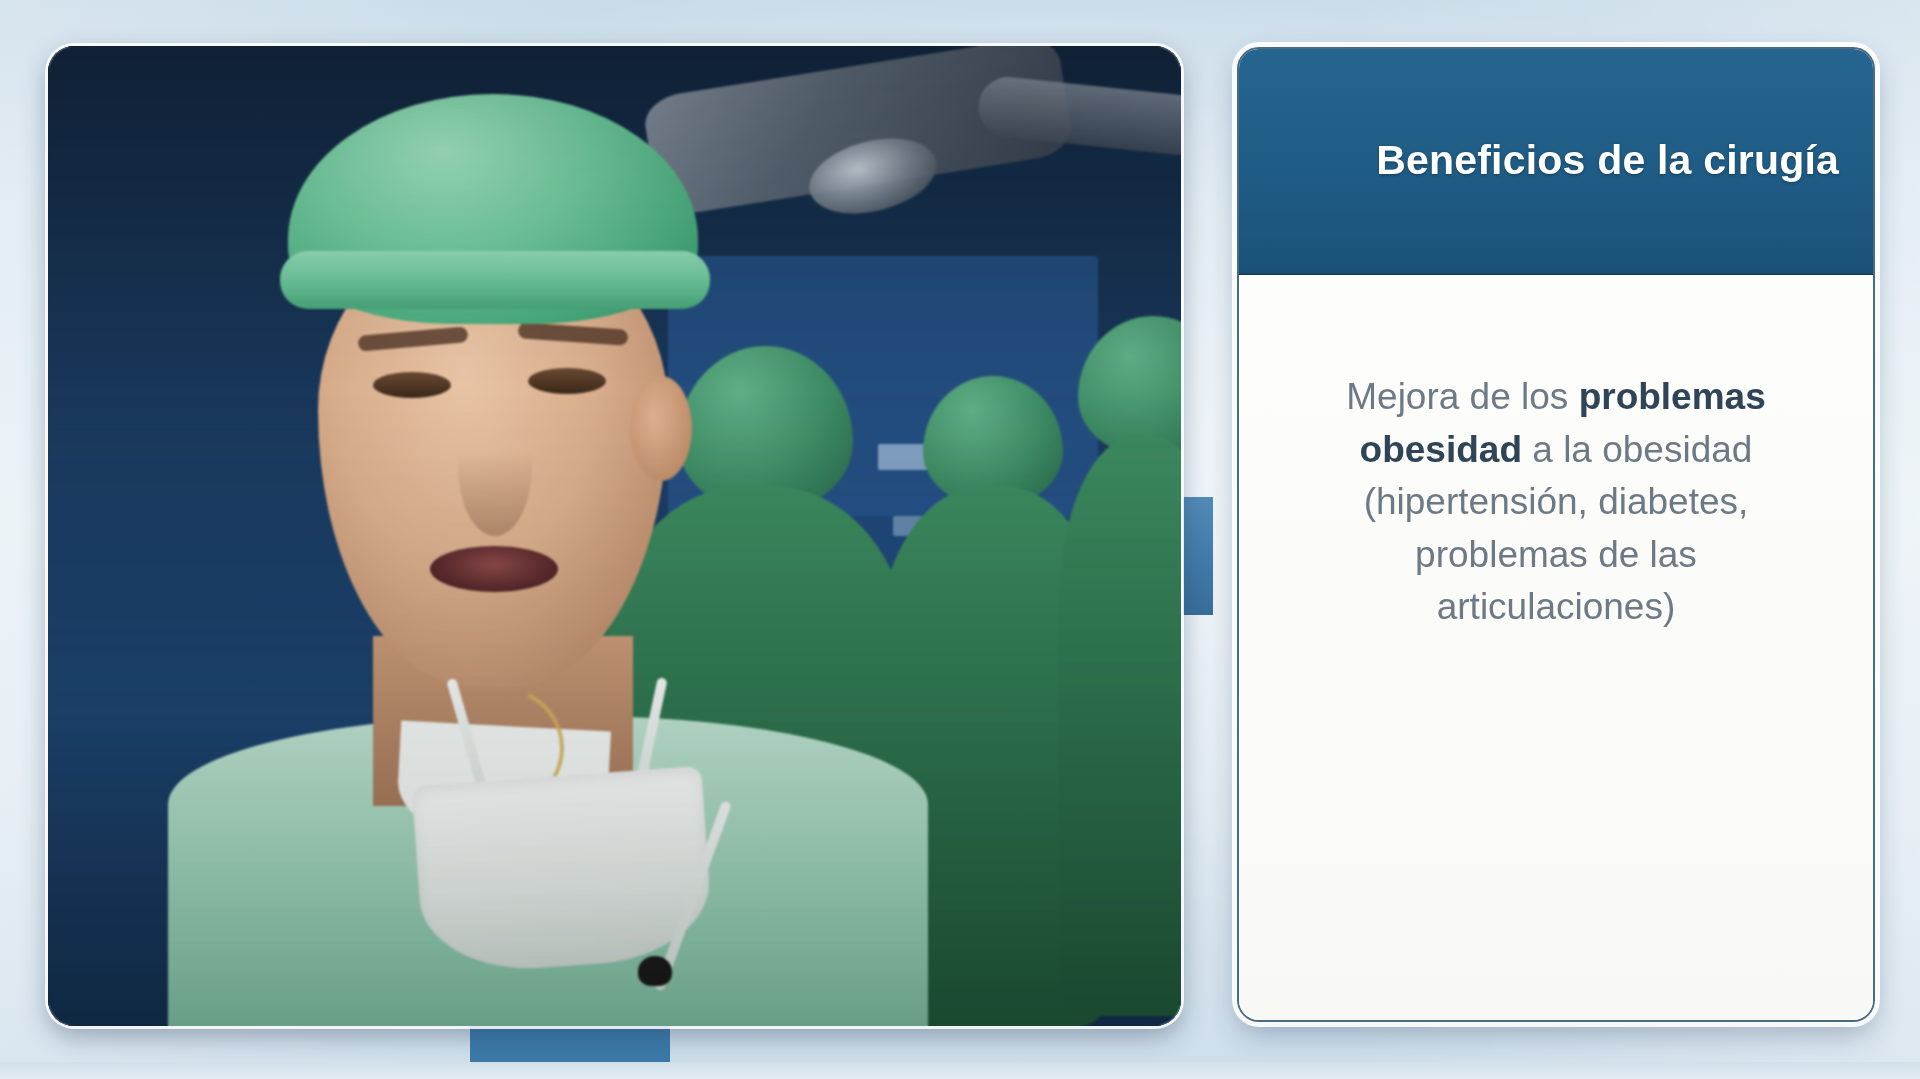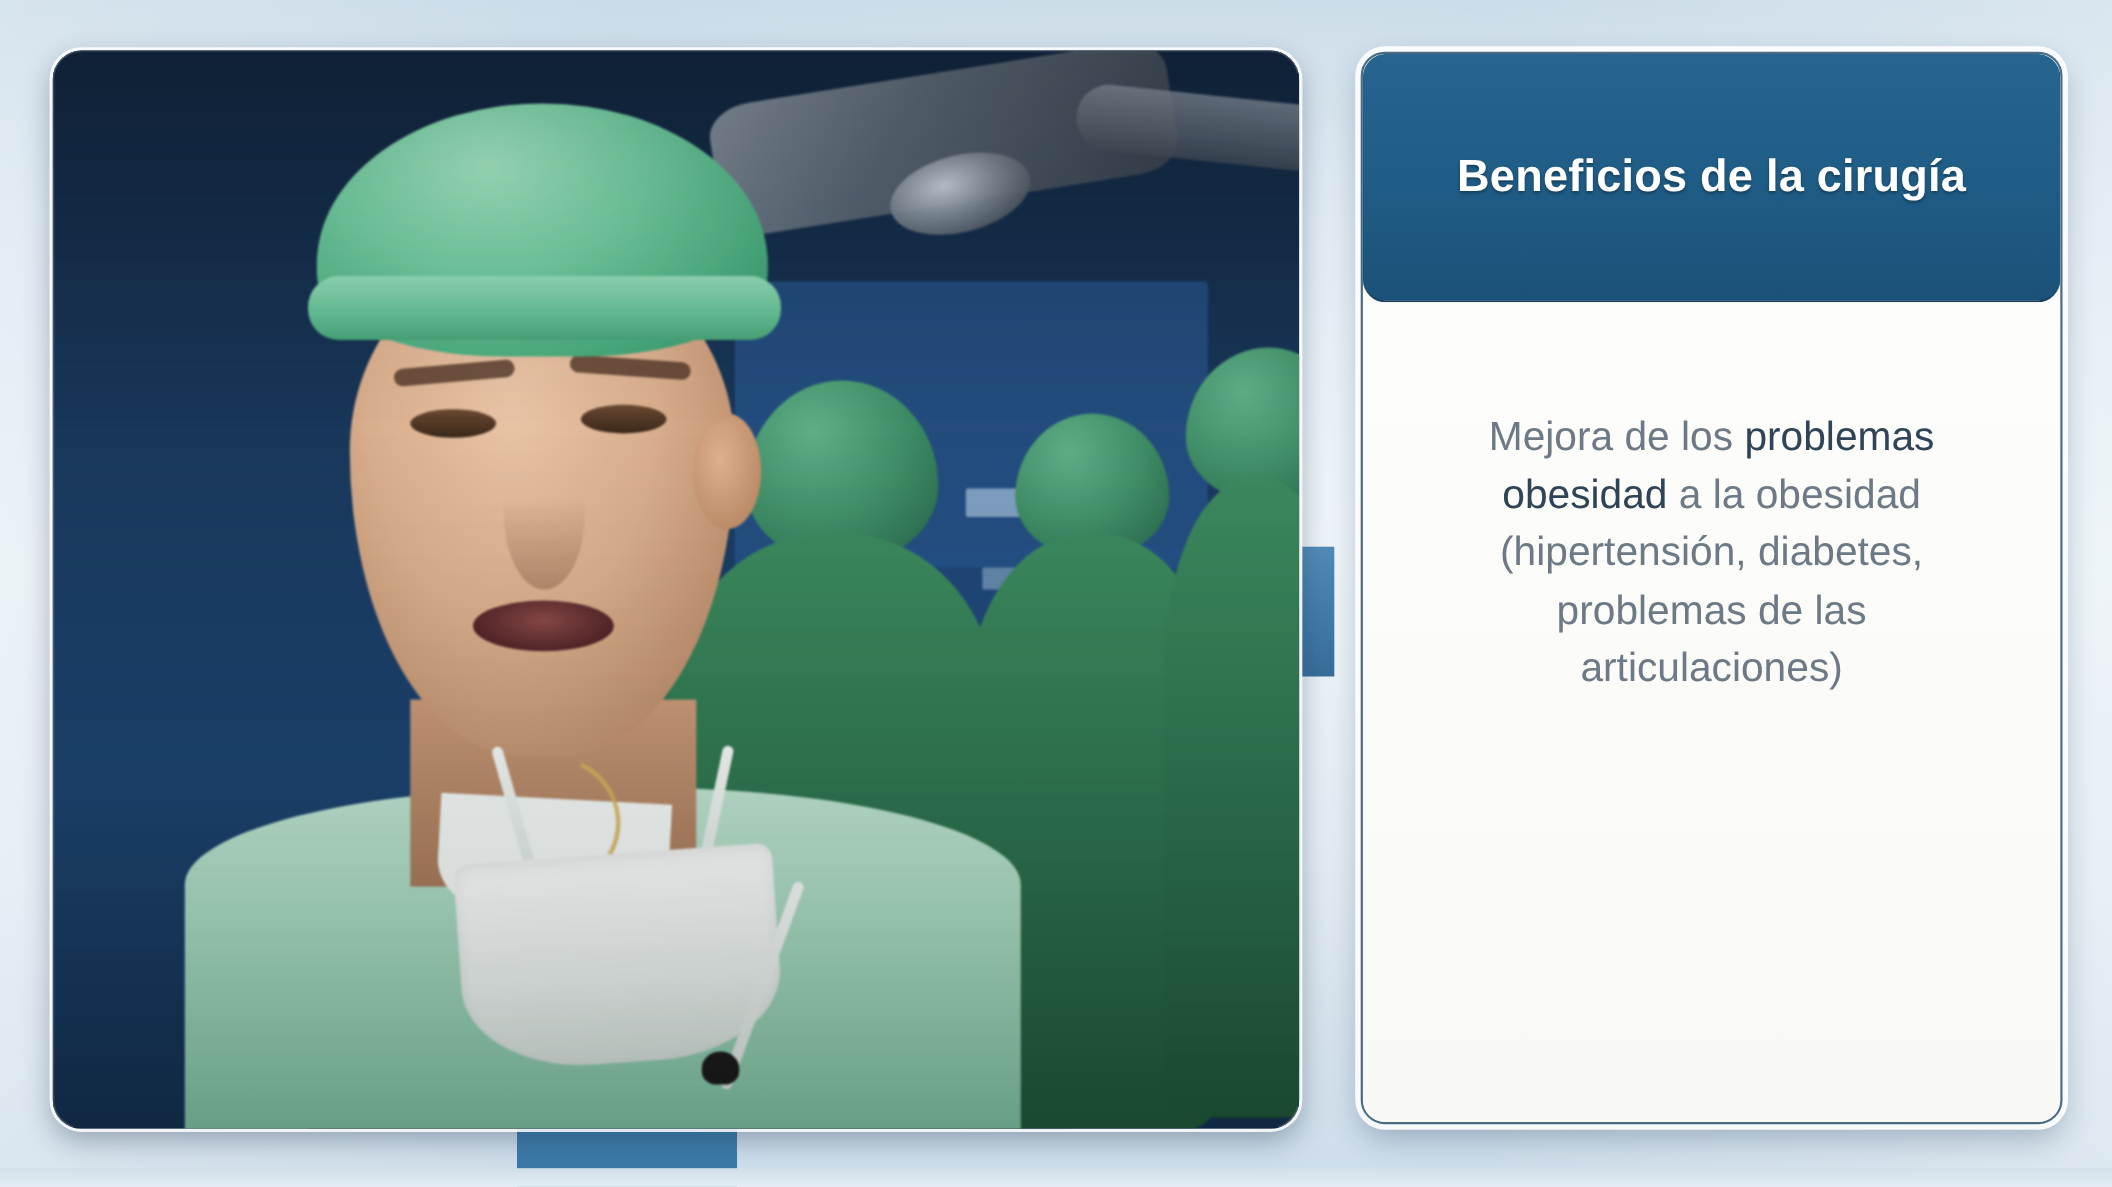--- a/index.html
+++ b/index.html
@@ -268,23 +268,22 @@
     flex-direction: column;
   }
 
   #card-header {
     height: 226px;
     flex: 0 0 226px;
     background: linear-gradient(180deg, #256590 0%, #1f5c85 55%, #1b5179 100%);
     border-bottom: 2px solid #173f5e;
     display: flex;
     align-items: center;
-    justify-content: center;
-    padding: 0 24px;
-    border-radius: 21px;
+    justify-content: flex-end;
+    padding: 0 34px;
   }
 
   #card-title {
     color: #ffffff;
     font-size: 41px;
     font-weight: bold;
     letter-spacing: .2px;
     text-align: center;
     text-shadow: 0 1px 3px rgba(0,0,0,.35);
     line-height: 1.15;
@@ -309,21 +308,21 @@
   }
 
   #card-paragraph {
     font-size: 37px;
     color: #6d7a85;
     text-align: center;
     line-height: 1.42;
     max-width: 540px;
   }
   #card-paragraph .em {
-    font-weight: normal;
+    font-weight: bold;
     color: #2f4456;
   }
 </style>
 </head>
 <body>
 
 <div id="stage">
 
   <div id="bg-sheen"></div>
 

